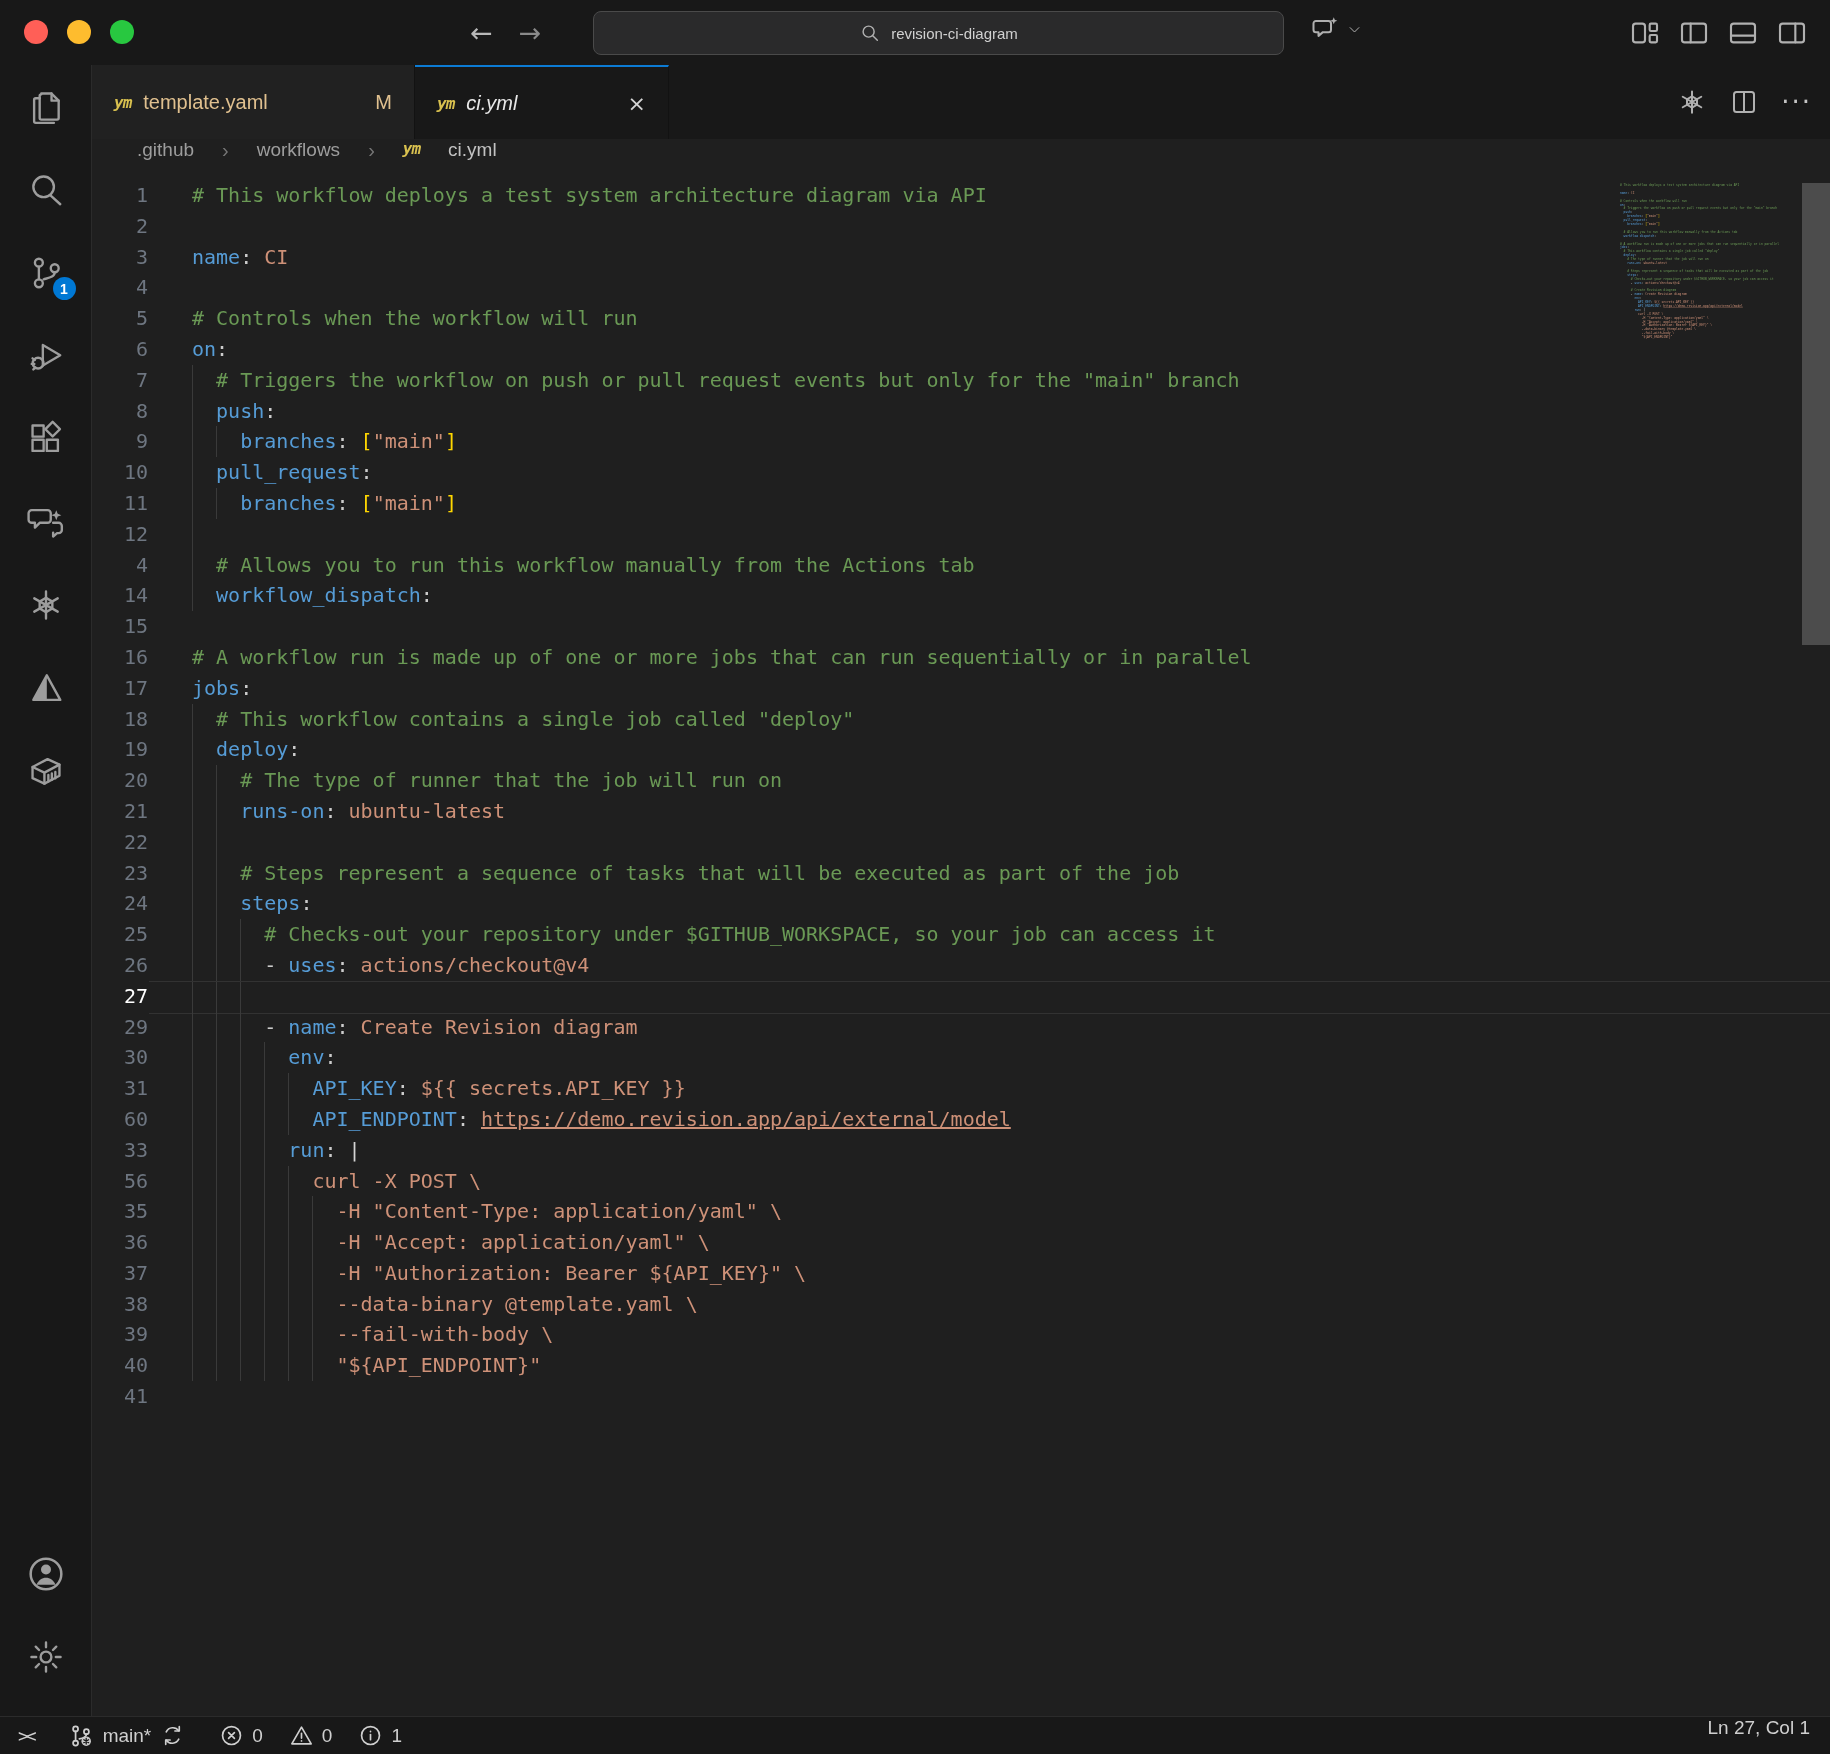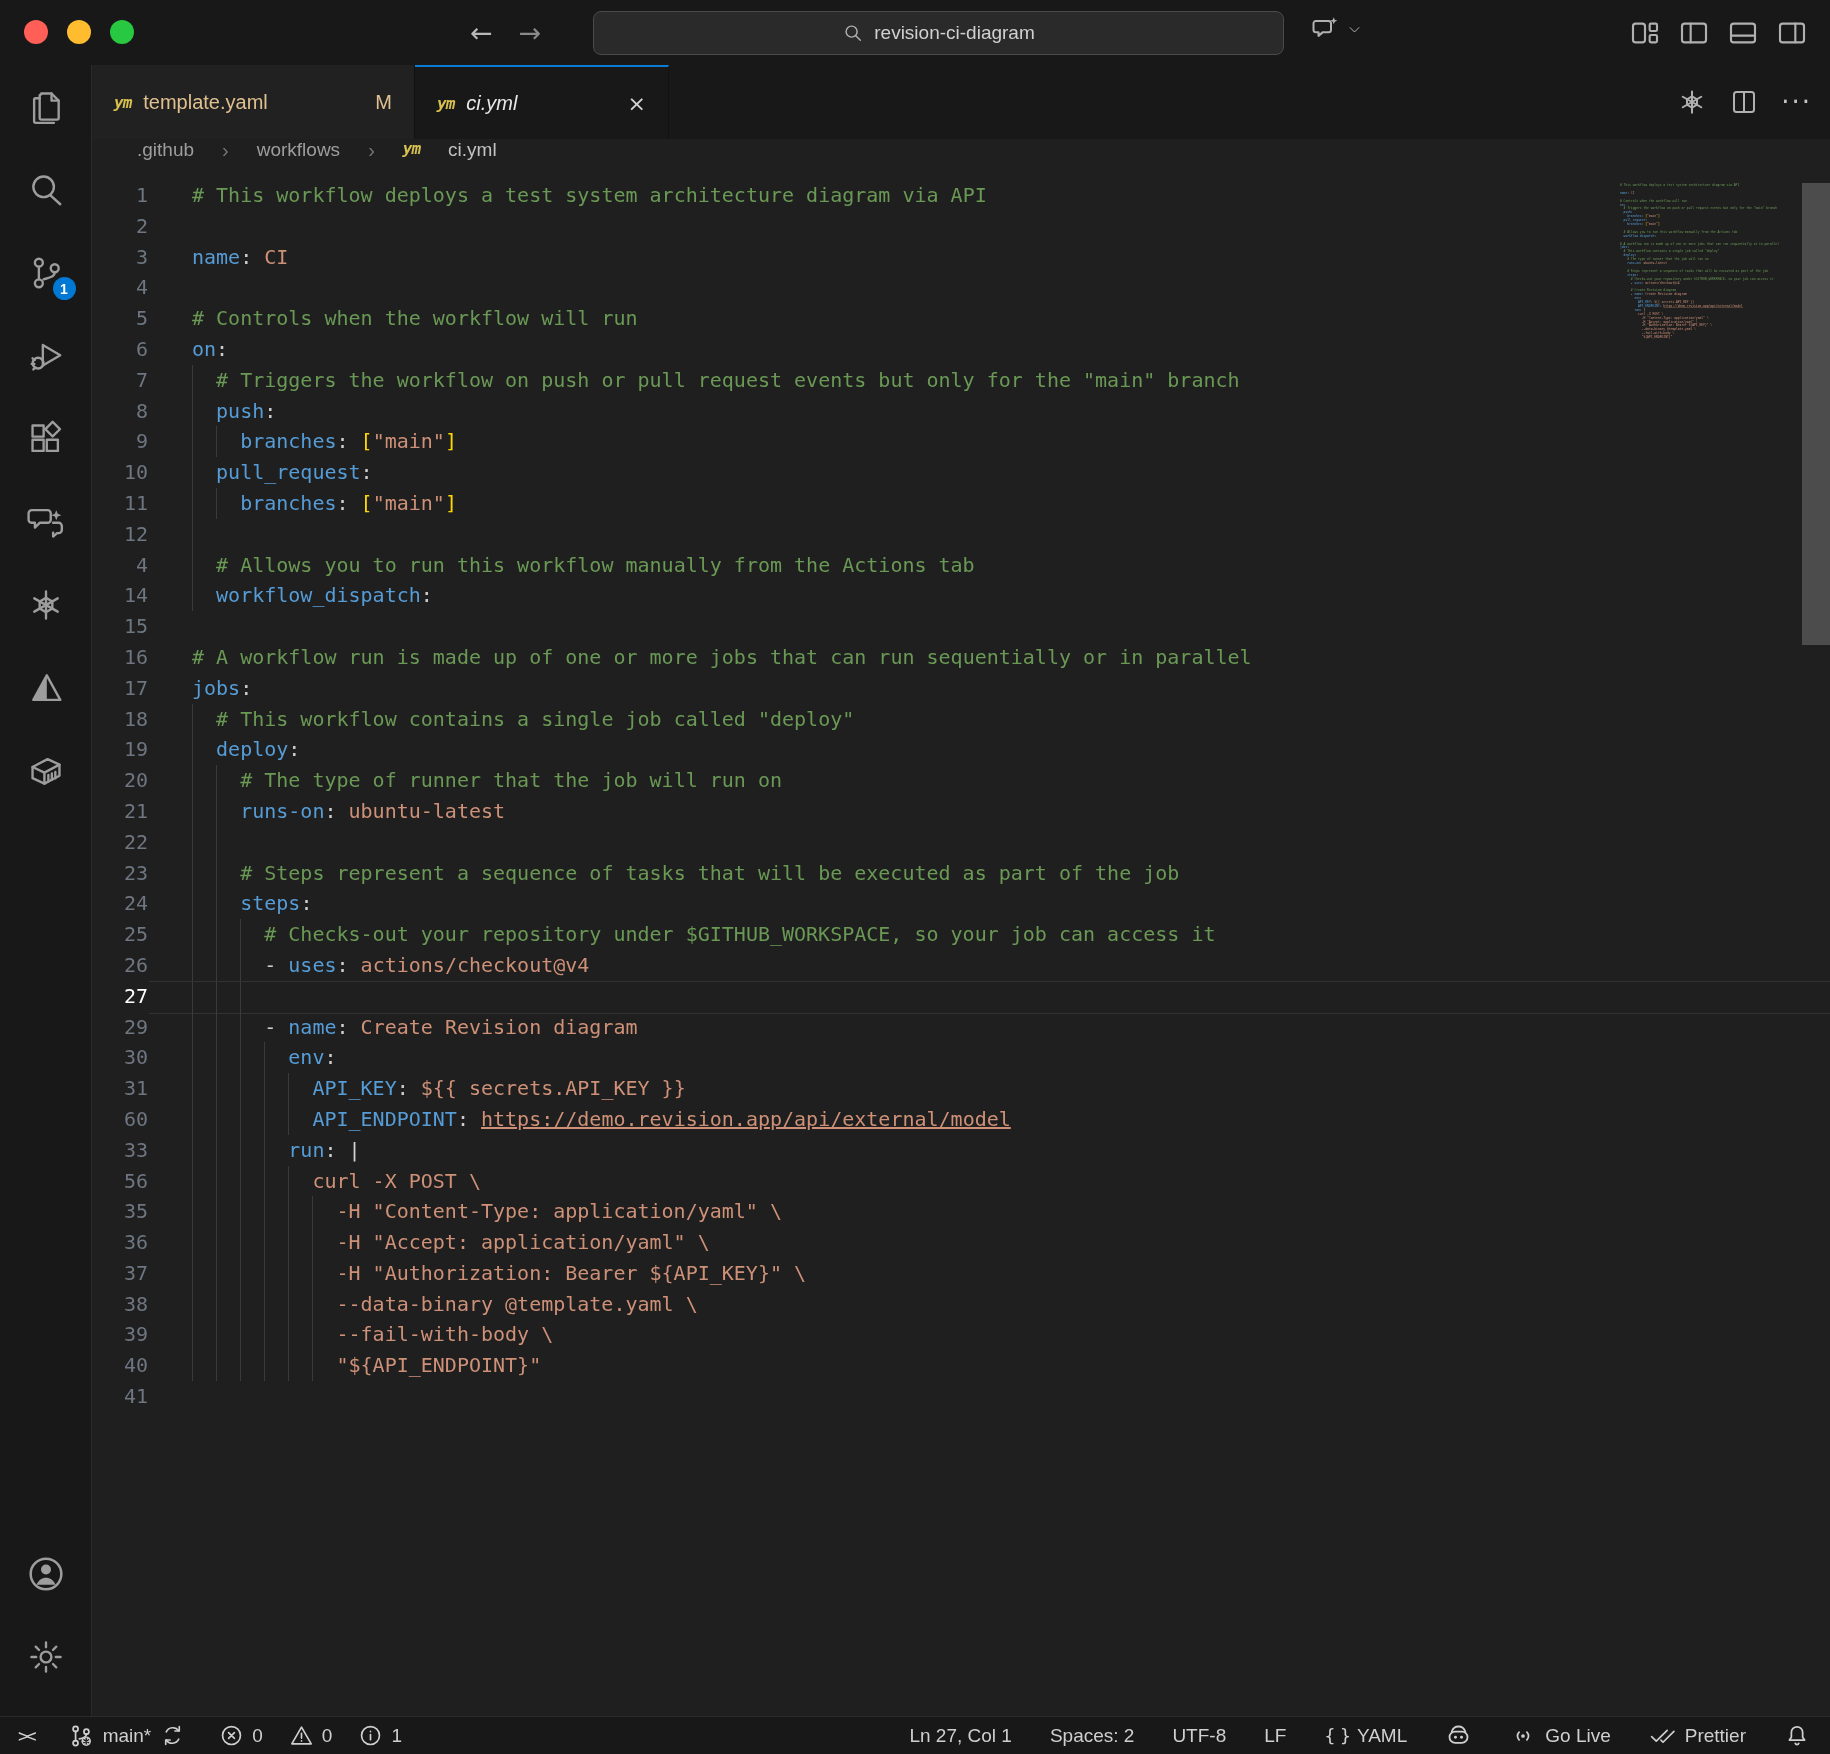--- a/index.html
+++ b/index.html
@@ -10,21 +10,21 @@
   
   .titlebar { position:relative; height:65px; background:#181818; flex:none; }
   .traffic { position:absolute; top:20px; left:24px; display:flex; gap:19px; }
   .light { width:24px; height:24px; border-radius:50%; }
   .light.red{ background:#ff5f57; } .light.yellow{ background:#febc2e; } .light.green{ background:#28c840; }
   .nav-arrows { position:absolute; left:470px; top:0; height:65px; display:flex; align-items:center; gap:26px; }
   .nav-glyph { font-family:"DejaVu Sans",sans-serif; font-size:27px; color:#b8b8b8; }
   .nav-glyph.fwd { color:#8a8a8a; }
   .cmd-center { position:absolute; left:593px; top:11px; width:691px; height:44px; background:#2a2a2b;
                 border:1px solid #4a4a4a; border-radius:8px; display:flex; align-items:center; justify-content:center;
-                gap:10px; color:#d0d0d0; font-size:19px; }
+                gap:10px; color:#d0d0d0; font-size:15px; }
   .tb-chat { position:absolute; left:1311px; top:14px; display:flex; align-items:center; gap:6px; }
   .tb-right { position:absolute; right:22px; top:0; height:65px; display:flex; align-items:center; gap:17px; }
   .icon-btn { display:flex; align-items:center; justify-content:center; }
   svg.ic { stroke:#b0b0b0; fill:none; stroke-width:1.6; stroke-linecap:round; stroke-linejoin:round; }
 
   
   .main { flex:1; display:flex; min-height:0; }
   .activitybar { width:92px; background:#181818; border-right:1px solid #2b2b2b; flex:none;
                  display:flex; flex-direction:column; align-items:center; padding-top:18px; }
   .ab-item { position:relative; width:48px; height:48px; margin-bottom:35px; display:flex;
@@ -73,21 +73,21 @@
   .mm .line { height:26px; line-height:26px; }
   .mm .line.cur::before { display:none; }
   .mm .ig { background:none; }
   .vscroll { position:absolute; top:3px; right:0; width:28px; height:462px; background:#797979; opacity:0.5; }
 
   
   .statusbar { height:38px; background:#181818; border-top:1px solid #2b2b2b; flex:none;
                display:flex; align-items:center; justify-content:space-between; font-size:19px; color:#cfcfcf; }
   .sb-group { display:flex; align-items:center; height:100%; }
   .sb-left { gap:34px; padding-left:18px; }
-  .sb-right { gap:38px; padding-right:20px; }
+  .sb-right { gap:38px; padding-right:20px;flex-direction:column; }
   .sb-item { display:flex; align-items:center; gap:9px; height:100%; cursor:pointer; }
   .sb-item svg { stroke:#cfcfcf; fill:none; stroke-width:1.6; stroke-linecap:round; stroke-linejoin:round; }
   .remote-glyph { font-family:"DejaVu Sans Mono",monospace; font-size:18px; letter-spacing:-3px; }
   .prob { display:flex; align-items:center; gap:8px; }
   .prob .gap { width:10px; }
 </style>
 </head>
 <body>
 
 <div class="window">

